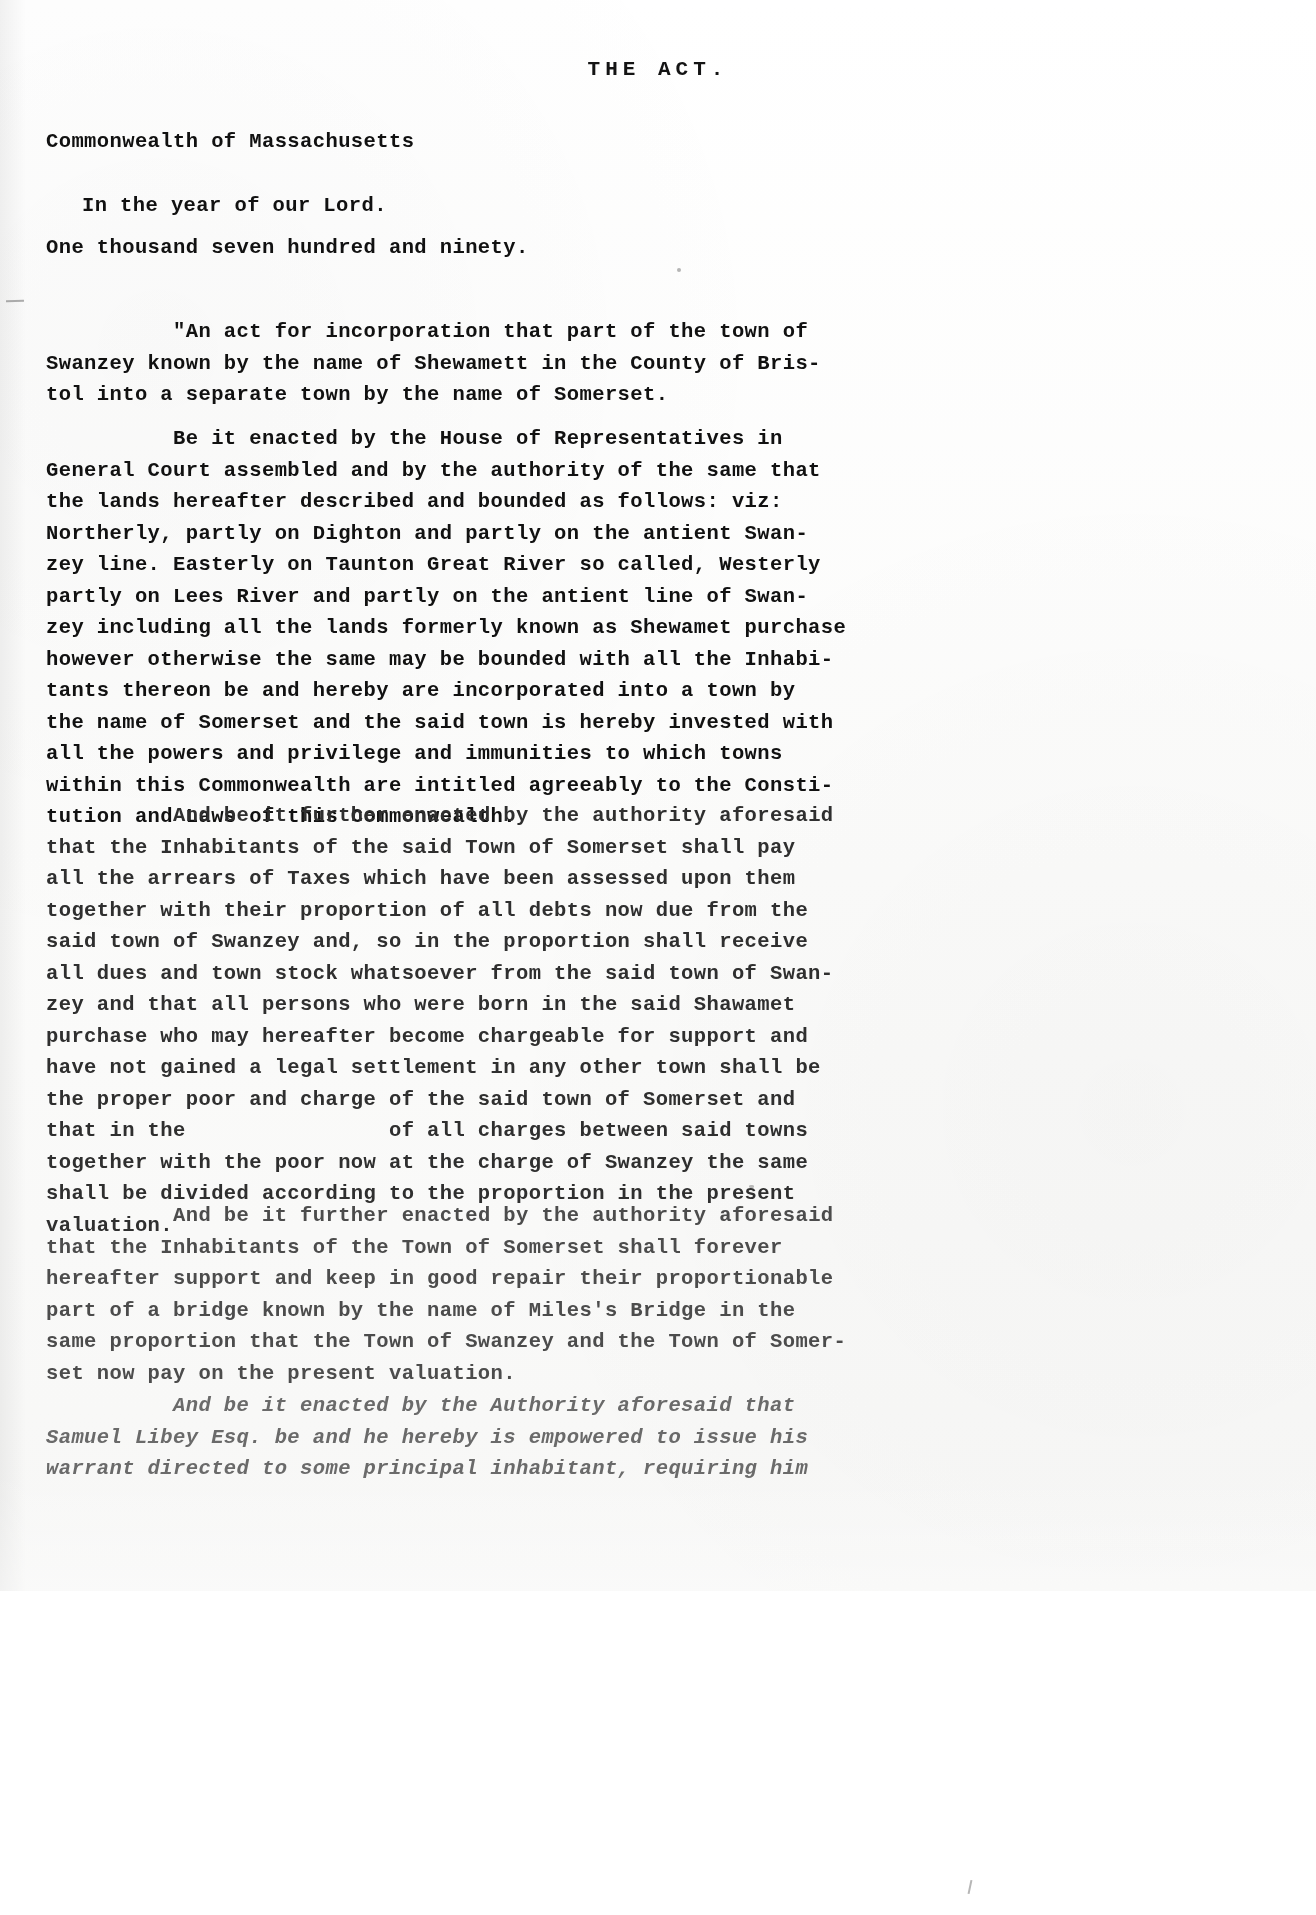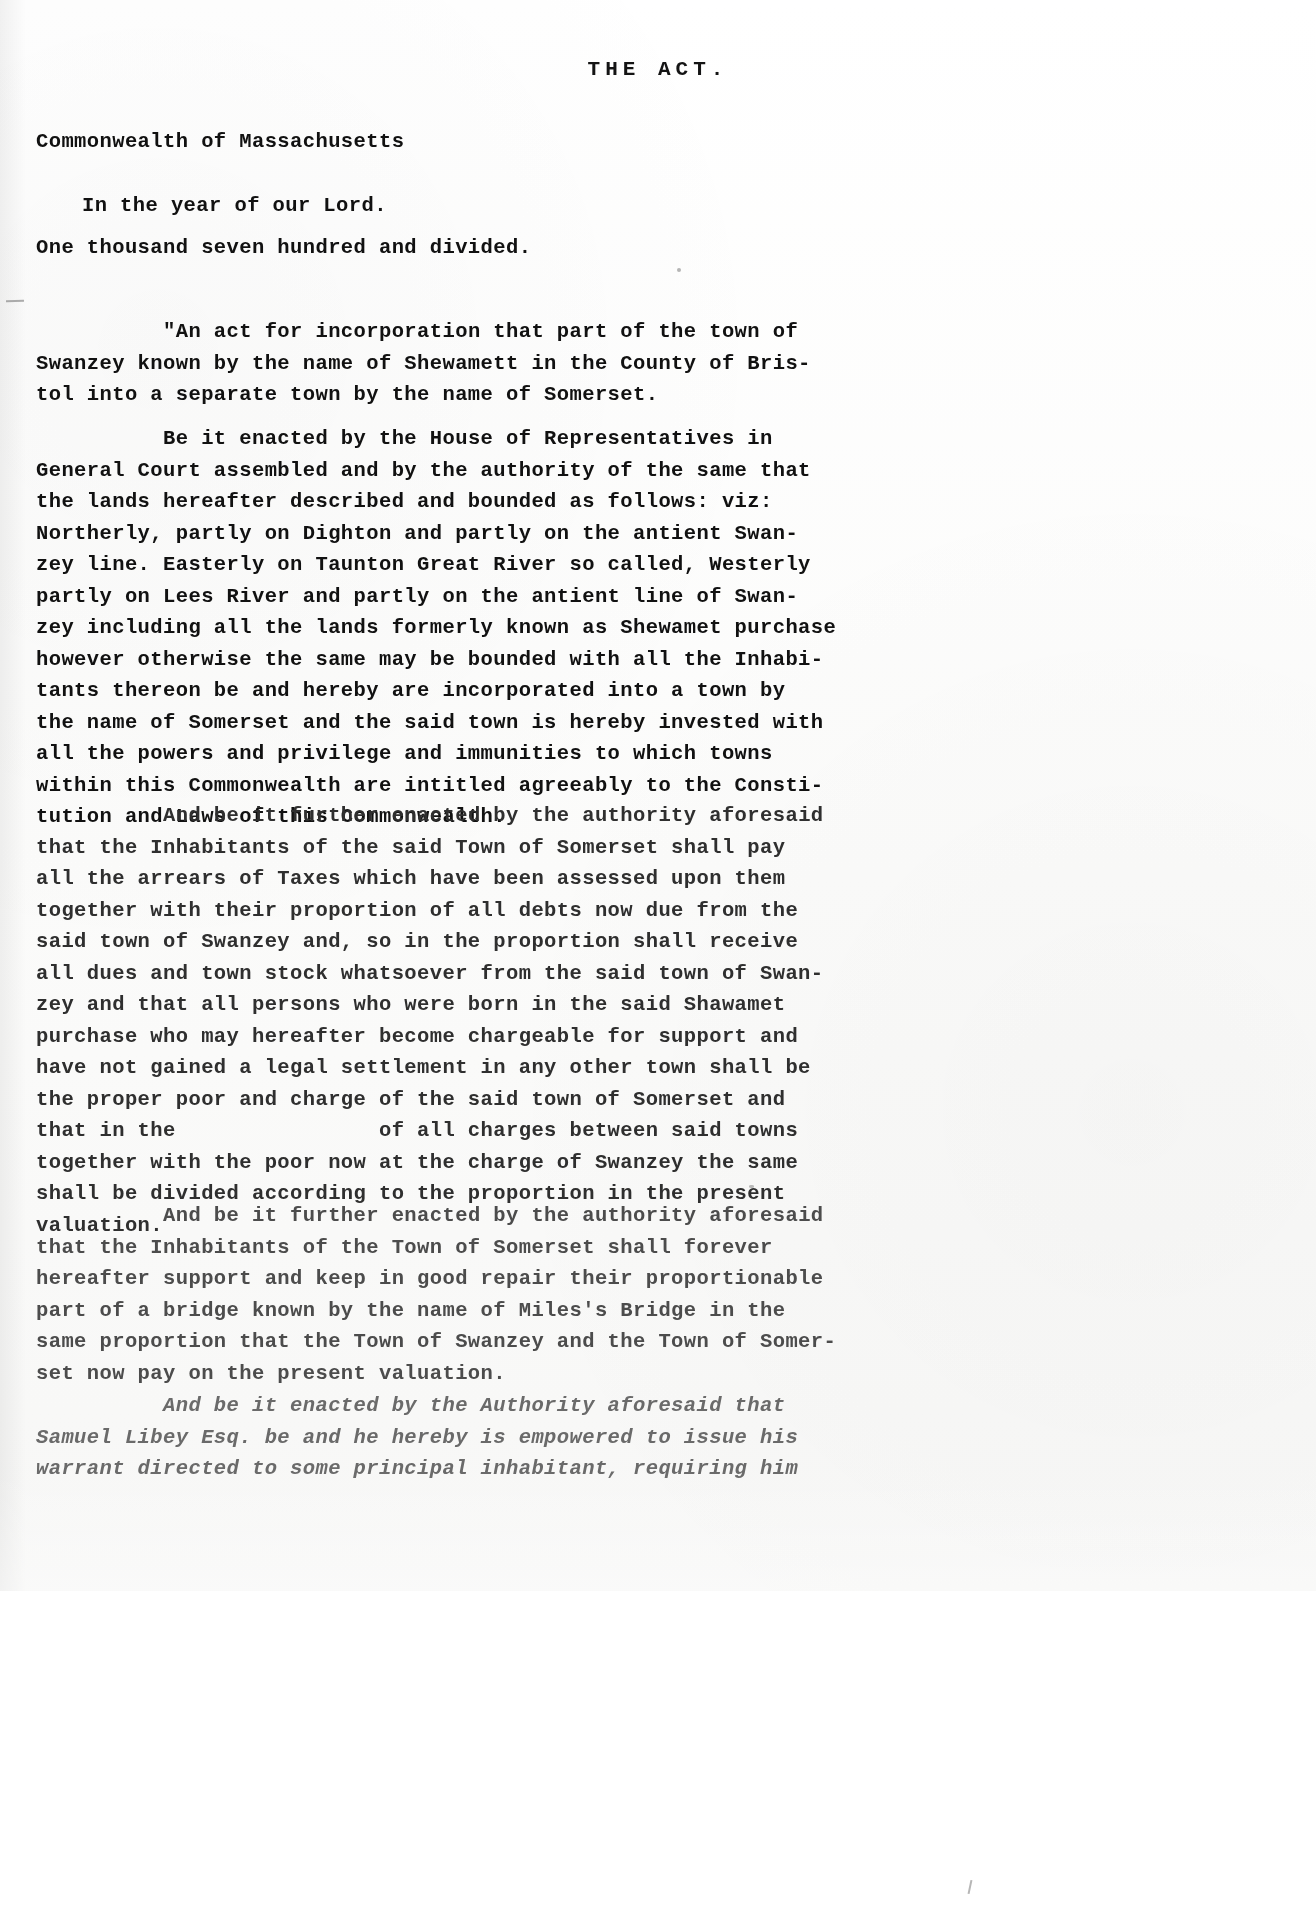--- a/index.html
+++ b/index.html
@@ -32,21 +32,21 @@
     left: 0;
     width: 100%;
     text-align: center;
     font-size: 21px;
     letter-spacing: 5px;
     font-weight: 700;
     color: #141414;
   }
   .body-block {
     position: absolute;
-    left: 36px;
+    left: 46px;
     right: 34px;
     font-size: 20.5px;
     line-height: 31.5px;
     letter-spacing: 0.4px;
     white-space: pre-wrap;
     font-weight: 700;
     color: #1b1b1b;
   }
   .b-heading   { top: 126px; }
   .b-year      { top: 190px; left: 82px; }
@@ -120,21 +120,21 @@
 <div class="page">
 
   <div class="edge-shadow"></div>
 
   <div class="doc-title">THE ACT.</div>
 
   <div class="body-block b-heading ink-strong">Commonwealth of Massachusetts</div>
 
   <div class="body-block b-year ink-strong">In the year of our Lord.</div>
 
-  <div class="body-block b-yearfull ink-strong">One thousand seven hundred and divided.</div>
+  <div class="body-block b-yearfull ink-strong">One thousand seven hundred and ninety.</div>
 
   <div class="body-block b-quote ink-strong">          "An act for incorporation that part of the town of
 Swanzey known by the name of Shewamett in the County of Bris-
 tol into a separate town by the name of Somerset.</div>
 
   <div class="body-block b-enact ink-strong">          Be it enacted by the House of Representatives in
 General Court assembled and by the authority of the same that
 the lands hereafter described and bounded as follows: viz:
 Northerly, partly on Dighton and partly on the antient Swan-
 zey line. Easterly on Taunton Great River so called, Westerly

